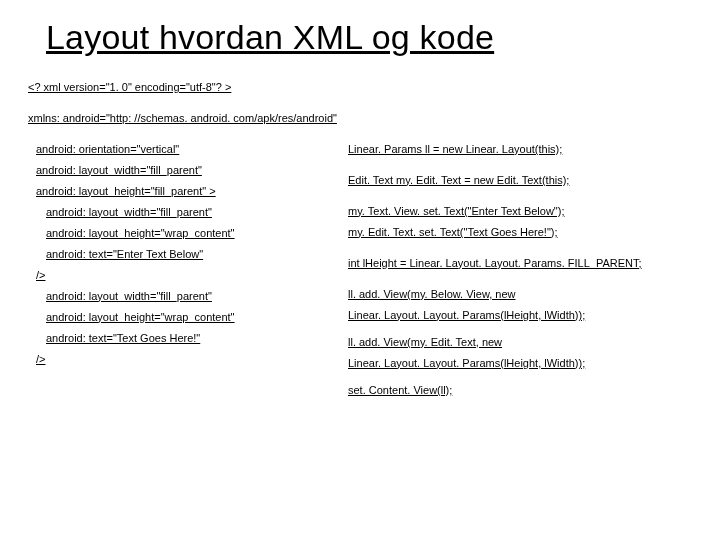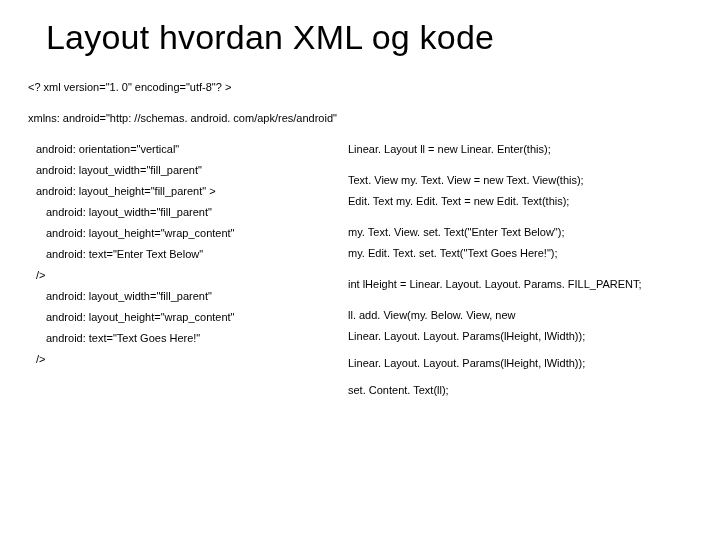--- a/index.html
+++ b/index.html
@@ -11,20 +11,21 @@
     font-family: Arial, Helvetica, sans-serif;
     color: #000;
     overflow: hidden;
   }
   .slide {
     width: 720px;
     height: 540px;
     box-sizing: border-box;
     padding: 14px 28px 18px 28px;
     position: relative;
+    text-decoration: underline;
   }
   .title {
     font-size: 34px;
     font-weight: 400;
     margin: 4px 0 18px 18px;
     letter-spacing: 0.2px;
   }
   .headblock {
     font-size: 11px;
     line-height: 1.35;
@@ -73,33 +74,33 @@
       <div class="row ind2">android: layout_height="wrap_content"</div>
       <div class="row ind2">android: text="Enter Text Below"</div>
       <div class="row ind1">/&gt;</div>
       <div class="row ind2">android: layout_width="fill_parent"</div>
       <div class="row ind2">android: layout_height="wrap_content"</div>
       <div class="row ind2">android: text="Text Goes Here!"</div>
       <div class="row ind1">/&gt;</div>
     </div>
 
     <div class="col right">
-      <div class="row">Linear. Layout ll = new Linear. Enter(this);</div>
+      <div class="row">Linear. Params ll = new Linear. Layout(this);</div>
       <div class="row"></div>
-      <div class="row">Text. View my. Text. View = new Text. View(this);</div>
       <div class="row">Edit. Text my. Edit. Text = new Edit. Text(this);</div>
       <div class="row"></div>
       <div class="row">my. Text. View. set. Text("Enter Text Below");</div>
       <div class="row">my. Edit. Text. set. Text("Text Goes Here!");</div>
       <div class="row"></div>
       <div class="row">int lHeight = Linear. Layout. Layout. Params. FILL_PARENT;</div>
       <div class="row"></div>
       <div class="row">ll. add. View(my. Below. View, new</div>
       <div class="row">Linear. Layout. Layout. Params(lHeight, lWidth));</div>
       <div class="spacer"></div>
+      <div class="row">ll. add. View(my. Edit. Text, new</div>
       <div class="row">Linear. Layout. Layout. Params(lHeight, lWidth));</div>
       <div class="spacer"></div>
-      <div class="row">set. Content. Text(ll);</div>
+      <div class="row">set. Content. View(ll);</div>
     </div>
 
   </div>
 
 </div>
 
 </body></html>

